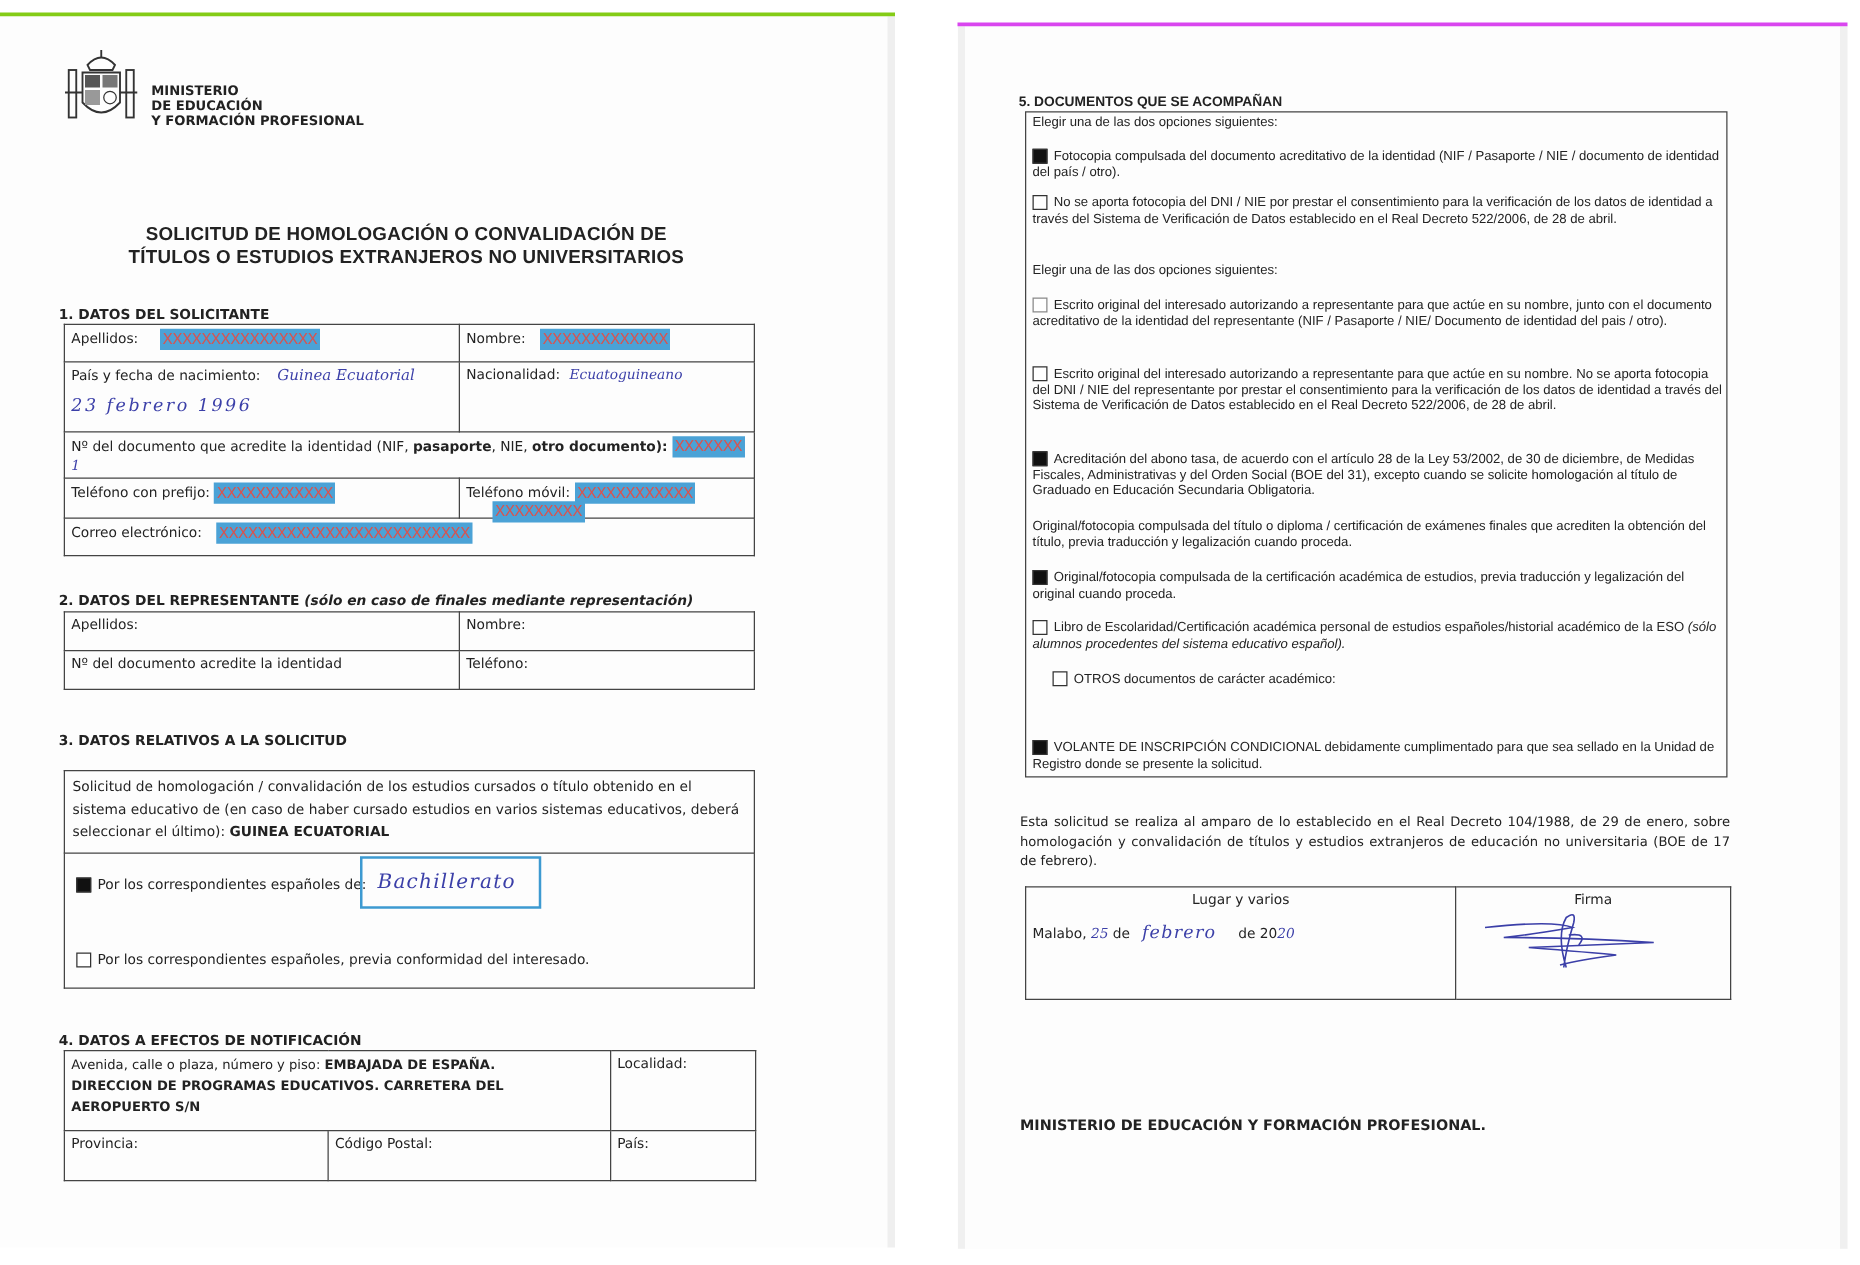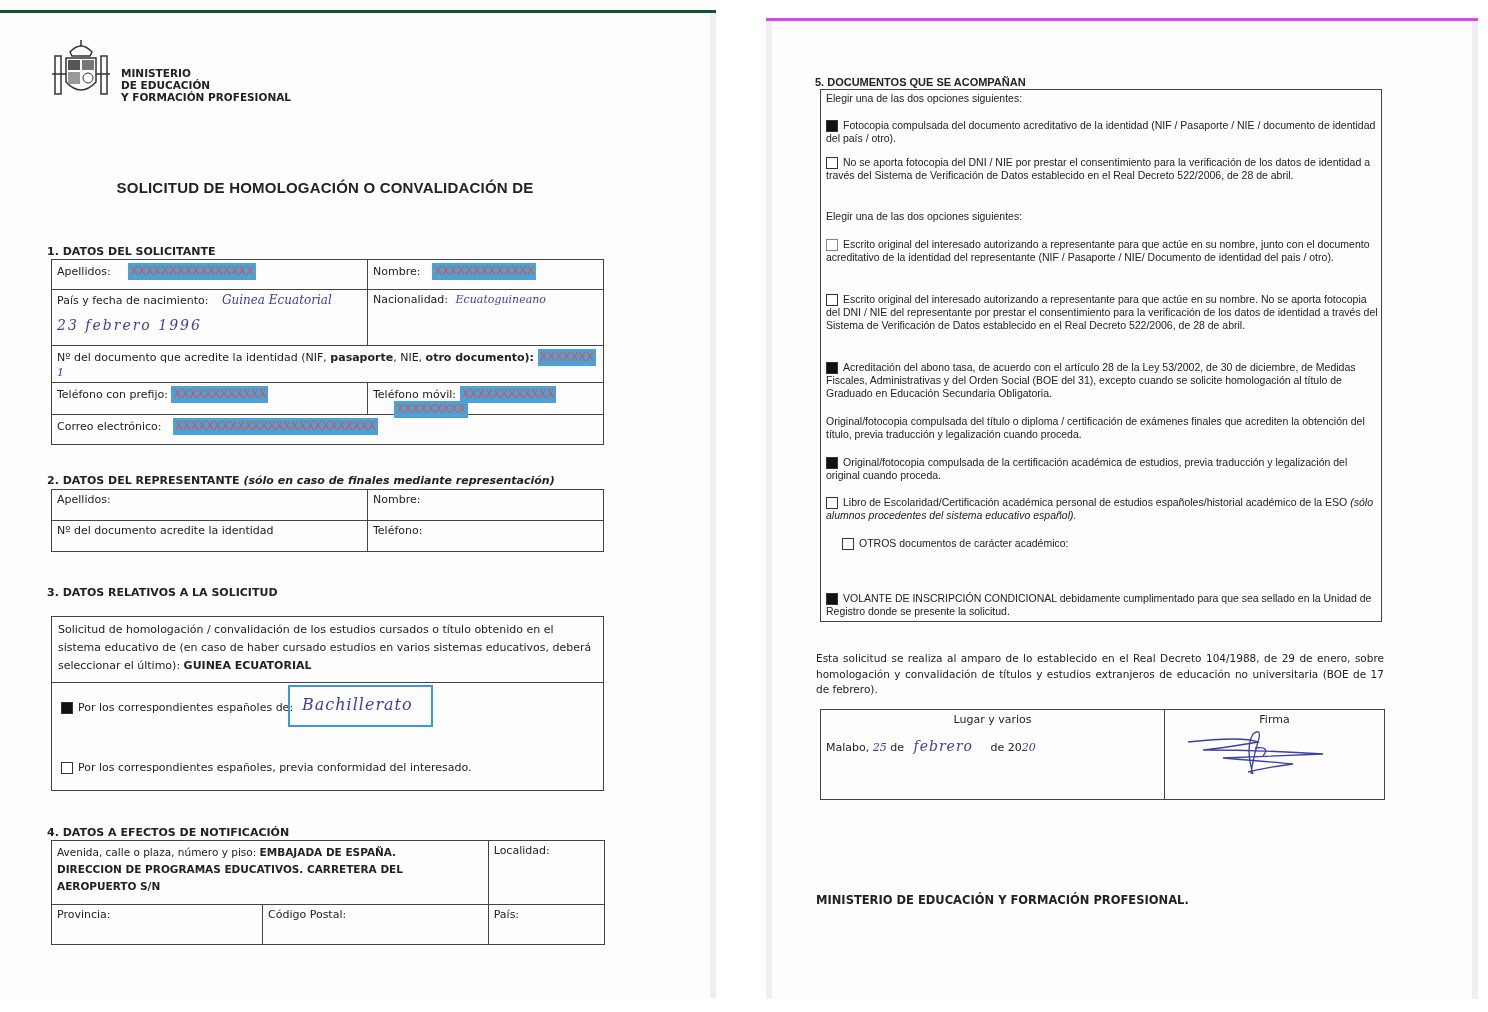--- a/index.html
+++ b/index.html
@@ -1,18 +1,18 @@
 <!DOCTYPE html>
 <html><head>
 <meta charset="utf-8">
 <style>
   html, body { margin:0; padding:0; }
   body { width:1488px; height:1012px; background:#ffffff; position:relative; overflow:hidden; font-family:"Liberation Sans", sans-serif; color:#222; }
   .page { position:absolute; background:#fdfdfd; }
-  .page1 { left:0; top:10px; width:716px; height:985px; border-top:3px solid #14532d; box-shadow: inset -6px 0 0 #efefef; }
+  .page1 { left:0; top:10px; width:716px; height:985px; border-top:3px solid #84cc16; box-shadow: inset -6px 0 0 #efefef; }
   .page2 { left:766px; top:18px; width:712px; height:978px; border-top:3px solid #d946ef; box-shadow: inset 6px 0 0 #f0f0f0, inset -6px 0 0 #f0f0f0; }
   .abs { position:absolute; }
   .sans { font-family:"DejaVu Sans", sans-serif; }
   .hand { font-family:"DejaVu Serif", serif; font-style:italic; color:#3b3fa8; }
   .logo-text { font-size:10.5px; font-weight:bold; line-height:12px; color:#222; }
   .title { font-size:15px; font-weight:bold; text-align:center; line-height:18px; letter-spacing:0.2px; }
   .sec-title { font-size:11px; font-weight:bold; }
   table.form { position:absolute; border-collapse:collapse; font-size:11px; }
   table.form td { border:1.5px solid #444; vertical-align:top; padding:3px 5px; }
   .redact { display:inline-block; background:#4ba2d6; color:#d9534f; font-size:12px; letter-spacing:-0.5px; padding:1px 2px; line-height:15px; vertical-align:middle; }
@@ -42,20 +42,21 @@
     </svg>
   </div>
   <div class="abs logo-text sans" style="left:121px;top:54px;">
     <div>MINISTERIO</div>
     <div>DE EDUCACIÓN</div>
     <div>Y FORMACIÓN PROFESIONAL</div>
   </div>
 
   <div class="abs title" style="left:40px;top:166px;width:570px;">
     <div>SOLICITUD DE HOMOLOGACIÓN O CONVALIDACIÓN DE</div>
+    <div>TÍTULOS O ESTUDIOS EXTRANJEROS NO UNIVERSITARIOS</div>
   </div>
 
   <div class="abs sec-title sans" style="left:47px;top:232px;">1. DATOS DEL SOLICITANTE</div>
   <table class="form sans" style="left:51px;top:246px;width:553px;">
     <tbody>
         <tr style="height:30px;">
       <td style="width:305px;">
         <span>Apellidos:</span>
         <span class="redact" style="margin-left:14px;">XXXXXXXXXXXXXXXX</span>
       </td>

